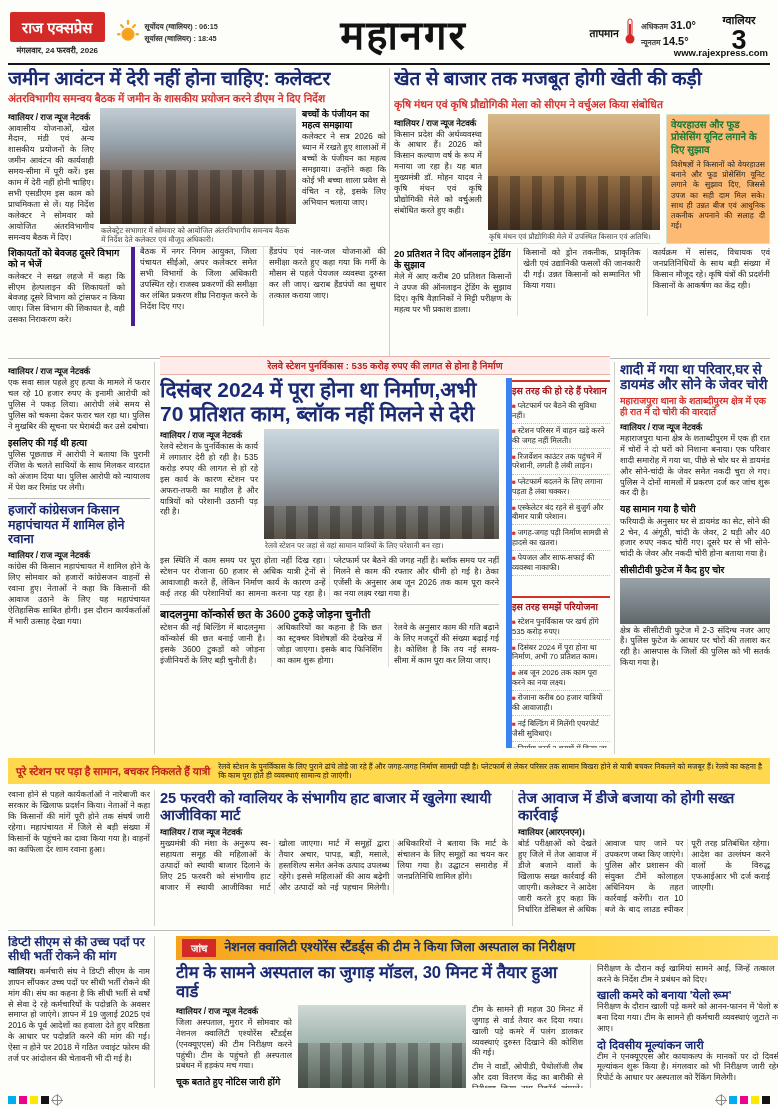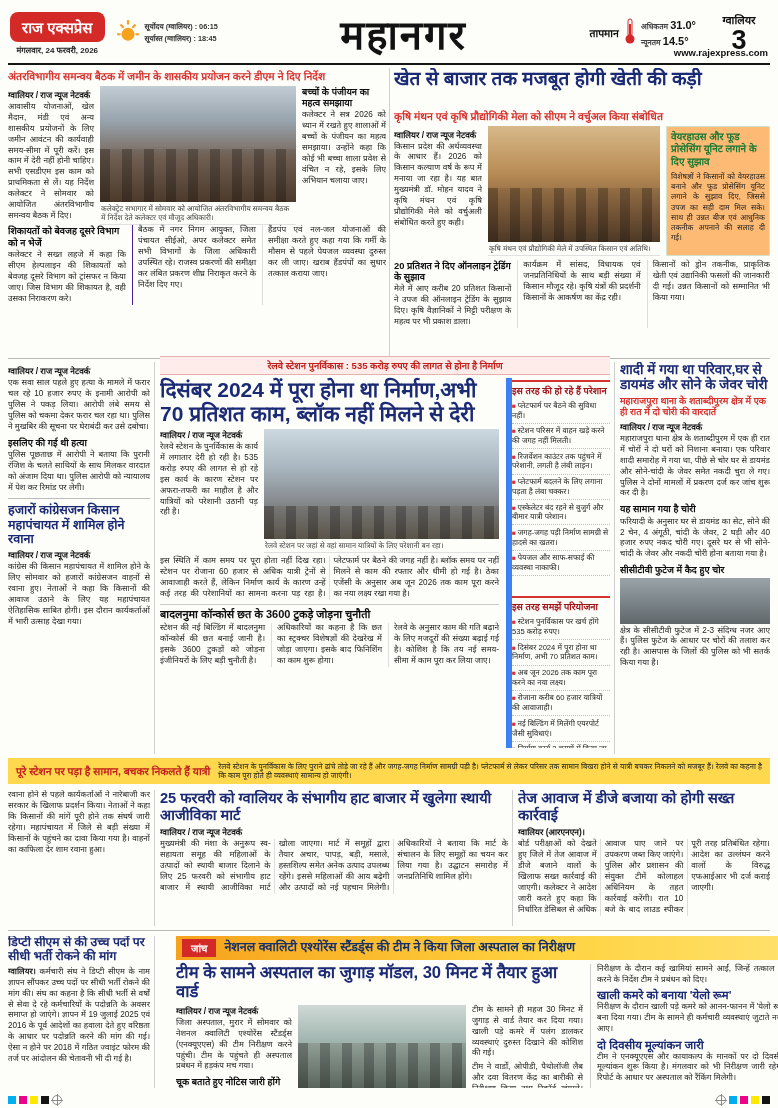--- a/index.html
+++ b/index.html
@@ -2,21 +2,21 @@
 <html><head>
 <meta charset="utf-8">
 <style>
   *{box-sizing:border-box;margin:0;padding:0}
   body{margin:0;background:#e9e9e9;font-family:"Liberation Sans",sans-serif}
   .page{position:relative;width:778px;height:1108px;margin:0 auto;background:#fdfdfa;overflow:hidden}
 
   
   .masthead{position:absolute;left:10px;top:6px;width:758px;height:54px;display:flex;align-items:center;gap:10px}
   .brand-block{text-align:center}
-  .brand-box{background:#d42a27;color:#fff;font-weight:bold;font-size:15px;padding:5px 12px;border-radius:8px;white-space:nowrap}
+  .brand-box{background:#d42a27;color:#fff;font-weight:bold;font-size:15px;padding:5px 12px;border-radius:2px;white-space:nowrap}
   .mast-date{font-size:8px;font-weight:bold;color:#222;margin-top:2px}
   .sun-block{display:flex;align-items:center;gap:4px}
   .sun-times{font-size:7.3px;font-weight:bold;color:#333;line-height:1.6;white-space:nowrap}
   .paper-title{flex:1;text-align:center;font-size:40px;font-weight:bold;color:#121212;letter-spacing:2px}
   .temp-block{display:flex;align-items:center;gap:5px}
   .temp-label{font-size:10.5px;font-weight:bold;color:#111}
   .temp-vals{font-size:7.6px;font-weight:bold;color:#444;line-height:1.5;white-space:nowrap}
   .temp-vals .val{font-size:11px;color:#111}
   .city-block{text-align:center;margin-left:4px;min-width:58px}
   .city-name{font-size:11px;font-weight:bold;color:#111}
@@ -122,20 +122,21 @@
     </div>
     <div class="city-block">
       <div class="city-name">ग्वालियर</div>
       <div class="page-no">3</div>
     </div>
   </header>
   <div class="website">www.rajexpress.com</div>
   <div class="mast-rule"></div>
 
   <section class="art" style="left:8px;top:68px;width:378px;height:288px">
+    <div class="hl" style="font-size:19px">जमीन आवंटन में देरी नहीं होना चाहिए: कलेक्टर</div>
     <div class="sub" style="font-size:10.6px;margin:2px 0 3px">अंतरविभागीय समन्वय बैठक में जमीन के शासकीय प्रयोजन करने डीएम ने दिए निर्देश</div>
     <div class="row">
       <div style="width:86px">
         <div class="by">ग्वालियर / राज न्यूज नेटवर्क</div>
         <div class="bd">आवासीय योजनाओं, खेल मैदान, मंडी एवं अन्य शासकीय प्रयोजनों के लिए जमीन आवंटन की कार्यवाही समय-सीमा में पूरी करें। इस काम में देरी नहीं होनी चाहिए। सभी एसडीएम इस काम को प्राथमिकता से लें। यह निर्देश कलेक्टर ने सोमवार को आयोजित अंतरविभागीय समन्वय बैठक में दिए।</div>
       </div>
       <div style="width:196px">
         <div class="photo ph-meeting">
             <div class="ppl"></div>
           </div>
@@ -144,34 +145,34 @@
       <div style="flex:1">
         <div class="cross" style="margin-top:0">बच्चों के पंजीयन का महत्व समझाया</div>
         <div class="bd">कलेक्टर ने सत्र 2026 को ध्यान में रखते हुए शालाओं में बच्चों के पंजीयन का महत्व समझाया। उन्होंने कहा कि कोई भी बच्चा शाला प्रवेश से वंचित न रहे, इसके लिए अभियान चलाया जाए।</div>
       </div>
     </div>
     <div class="row" style="">
       <div style="flex:1">
         <div class="cross" style="margin-top:0">शिकायतों को बेवजह दूसरे विभाग को न भेजें</div>
         <div class="bd">कलेक्टर ने सख्त लहजे में कहा कि सीएम हेल्पलाइन की शिकायतों को बेवजह दूसरे विभाग को ट्रांसफर न किया जाए। जिस विभाग की शिकायत है, वही उसका निराकरण करे।</div>
       </div>
-      <div style="flex:1;border-left:1px solid #4c1d95;padding-left:5px">
+      <div style="flex:1;border-left:4px solid #4c1d95;padding-left:5px">
         <div class="bd">बैठक में नगर निगम आयुक्त, जिला पंचायत सीईओ, अपर कलेक्टर समेत सभी विभागों के जिला अधिकारी उपस्थित रहे। राजस्व प्रकरणों की समीक्षा कर लंबित प्रकरण शीघ्र निराकृत करने के निर्देश दिए गए।</div>
       </div>
       <div style="flex:1;border-left:1px solid #ddd;padding-left:5px">
         <div class="bd">हैंडपंप एवं नल-जल योजनाओं की समीक्षा करते हुए कहा गया कि गर्मी के मौसम से पहले पेयजल व्यवस्था दुरुस्त कर ली जाए। खराब हैंडपंपों का सुधार तत्काल कराया जाए।</div>
       </div>
     </div>
   </section>
 
   <div class="vline" style="left:389px;top:68px;height:288px"></div>
 
   <section class="art" style="left:394px;top:68px;width:376px;height:288px">
     <div class="hl" style="font-size:19px">खेत से बाजार तक मजबूत होगी खेती की कड़ी</div>
-    <div class="sub" style="font-size:10.6px;margin:20px 0 3px">कृषि मंथन एवं कृषि प्रौद्योगिकी मेला को सीएम ने वर्चुअल किया संबोधित</div>
+    <div class="sub" style="font-size:10.6px;margin:8px 0 3px">कृषि मंथन एवं कृषि प्रौद्योगिकी मेला को सीएम ने वर्चुअल किया संबोधित</div>
     <div class="row">
       <div style="width:88px">
         <div class="by">ग्वालियर / राज न्यूज नेटवर्क</div>
         <div class="bd">किसान प्रदेश की अर्थव्यवस्था के आधार हैं। 2026 को किसान कल्याण वर्ष के रूप में मनाया जा रहा है। यह बात मुख्यमंत्री डॉ. मोहन यादव ने कृषि मंथन एवं कृषि प्रौद्योगिकी मेले को वर्चुअली संबोधित करते हुए कही।</div>
       </div>
       <div style="width:172px">
         <div class="photo ph-fair">
             <div class="ppl"></div>
           </div>
         <div class="cap">कृषि मंथन एवं प्रौद्योगिकी मेले में उपस्थित किसान एवं अतिथि।</div>
@@ -180,24 +181,24 @@
         <div class="green-title">वेयरहाउस और फूड प्रोसेसिंग यूनिट लगाने के दिए सुझाव</div>
         <div class="bd" style="font-size:7.7px">विशेषज्ञों ने किसानों को वेयरहाउस बनाने और फूड प्रोसेसिंग यूनिट लगाने के सुझाव दिए, जिससे उपज का सही दाम मिल सके। साथ ही उन्नत बीज एवं आधुनिक तकनीक अपनाने की सलाह दी गई।</div>
       </div>
     </div>
     <div class="row" style="margin-top:4px">
       <div style="flex:1">
         <div class="cross" style="margin-top:0">20 प्रतिशत ने दिए ऑनलाइन ट्रेडिंग के सुझाव</div>
         <div class="bd">मेले में आए करीब 20 प्रतिशत किसानों ने उपज की ऑनलाइन ट्रेडिंग के सुझाव दिए। कृषि वैज्ञानिकों ने मिट्टी परीक्षण के महत्व पर भी प्रकाश डाला।</div>
       </div>
       <div style="flex:1;border-left:1px solid #ddd;padding-left:5px">
+        <div class="bd">किसानों को ड्रोन तकनीक, प्राकृतिक खेती एवं उद्यानिकी फसलों की जानकारी दी गई। उन्नत किसानों को सम्मानित भी किया गया।</div>
+      </div>
+      <div style="flex:1;border-left:1px solid #ddd;padding-left:5px">
         <div class="bd">कार्यक्रम में सांसद, विधायक एवं जनप्रतिनिधियों के साथ बड़ी संख्या में किसान मौजूद रहे। कृषि यंत्रों की प्रदर्शनी किसानों के आकर्षण का केंद्र रही।</div>
-      </div>
-      <div style="flex:1;border-left:1px solid #ddd;padding-left:5px">
-        <div class="bd">किसानों को ड्रोन तकनीक, प्राकृतिक खेती एवं उद्यानिकी फसलों की जानकारी दी गई। उन्नत किसानों को सम्मानित भी किया गया।</div>
       </div>
     </div>
   </section>
 
   <div class="hrule" style="top:358px"></div>
 
   <section class="art" style="left:8px;top:362px;width:142px;height:392px">
     <div class="by">ग्वालियर / राज न्यूज नेटवर्क</div>
     <div class="bd">एक सवा साल पहले हुए हत्या के मामले में फरार चल रहे 10 हजार रुपए के इनामी आरोपी को पुलिस ने पकड़ लिया। आरोपी लंबे समय से पुलिस को चकमा देकर फरार चल रहा था। पुलिस ने मुखबिर की सूचना पर घेराबंदी कर उसे दबोचा।</div>
     <div class="cross">इसलिए की गई थी हत्या</div>

